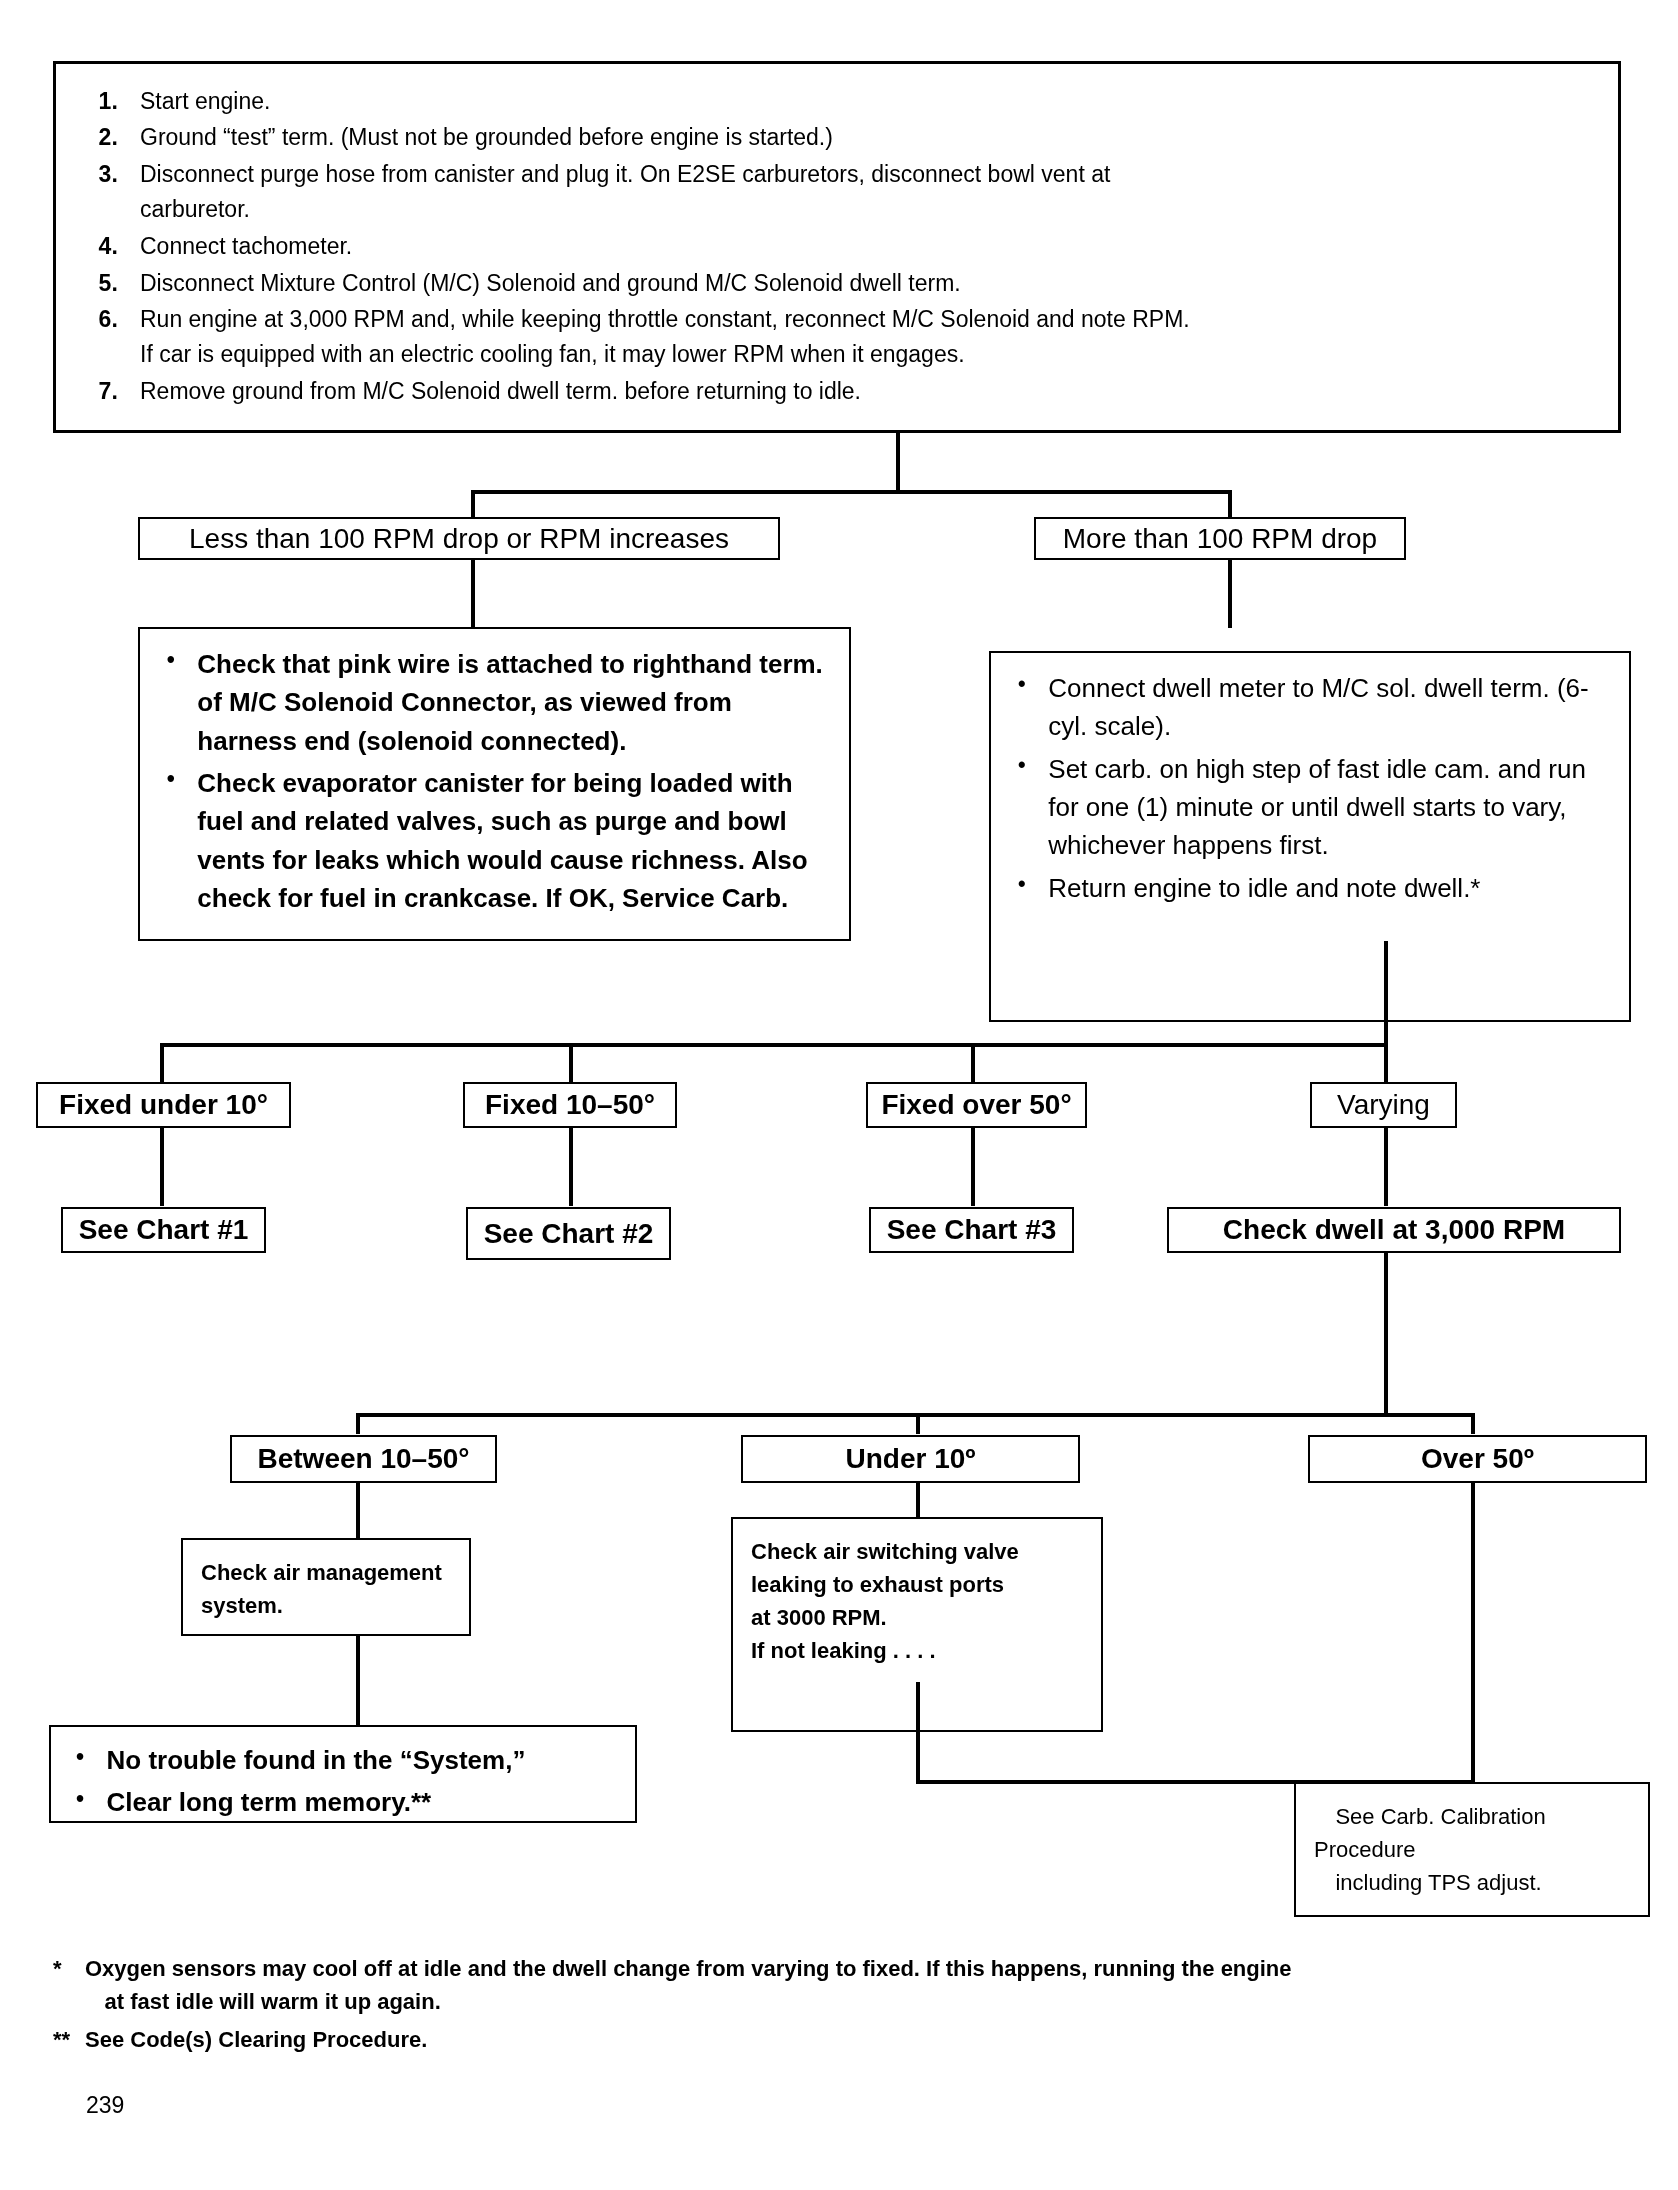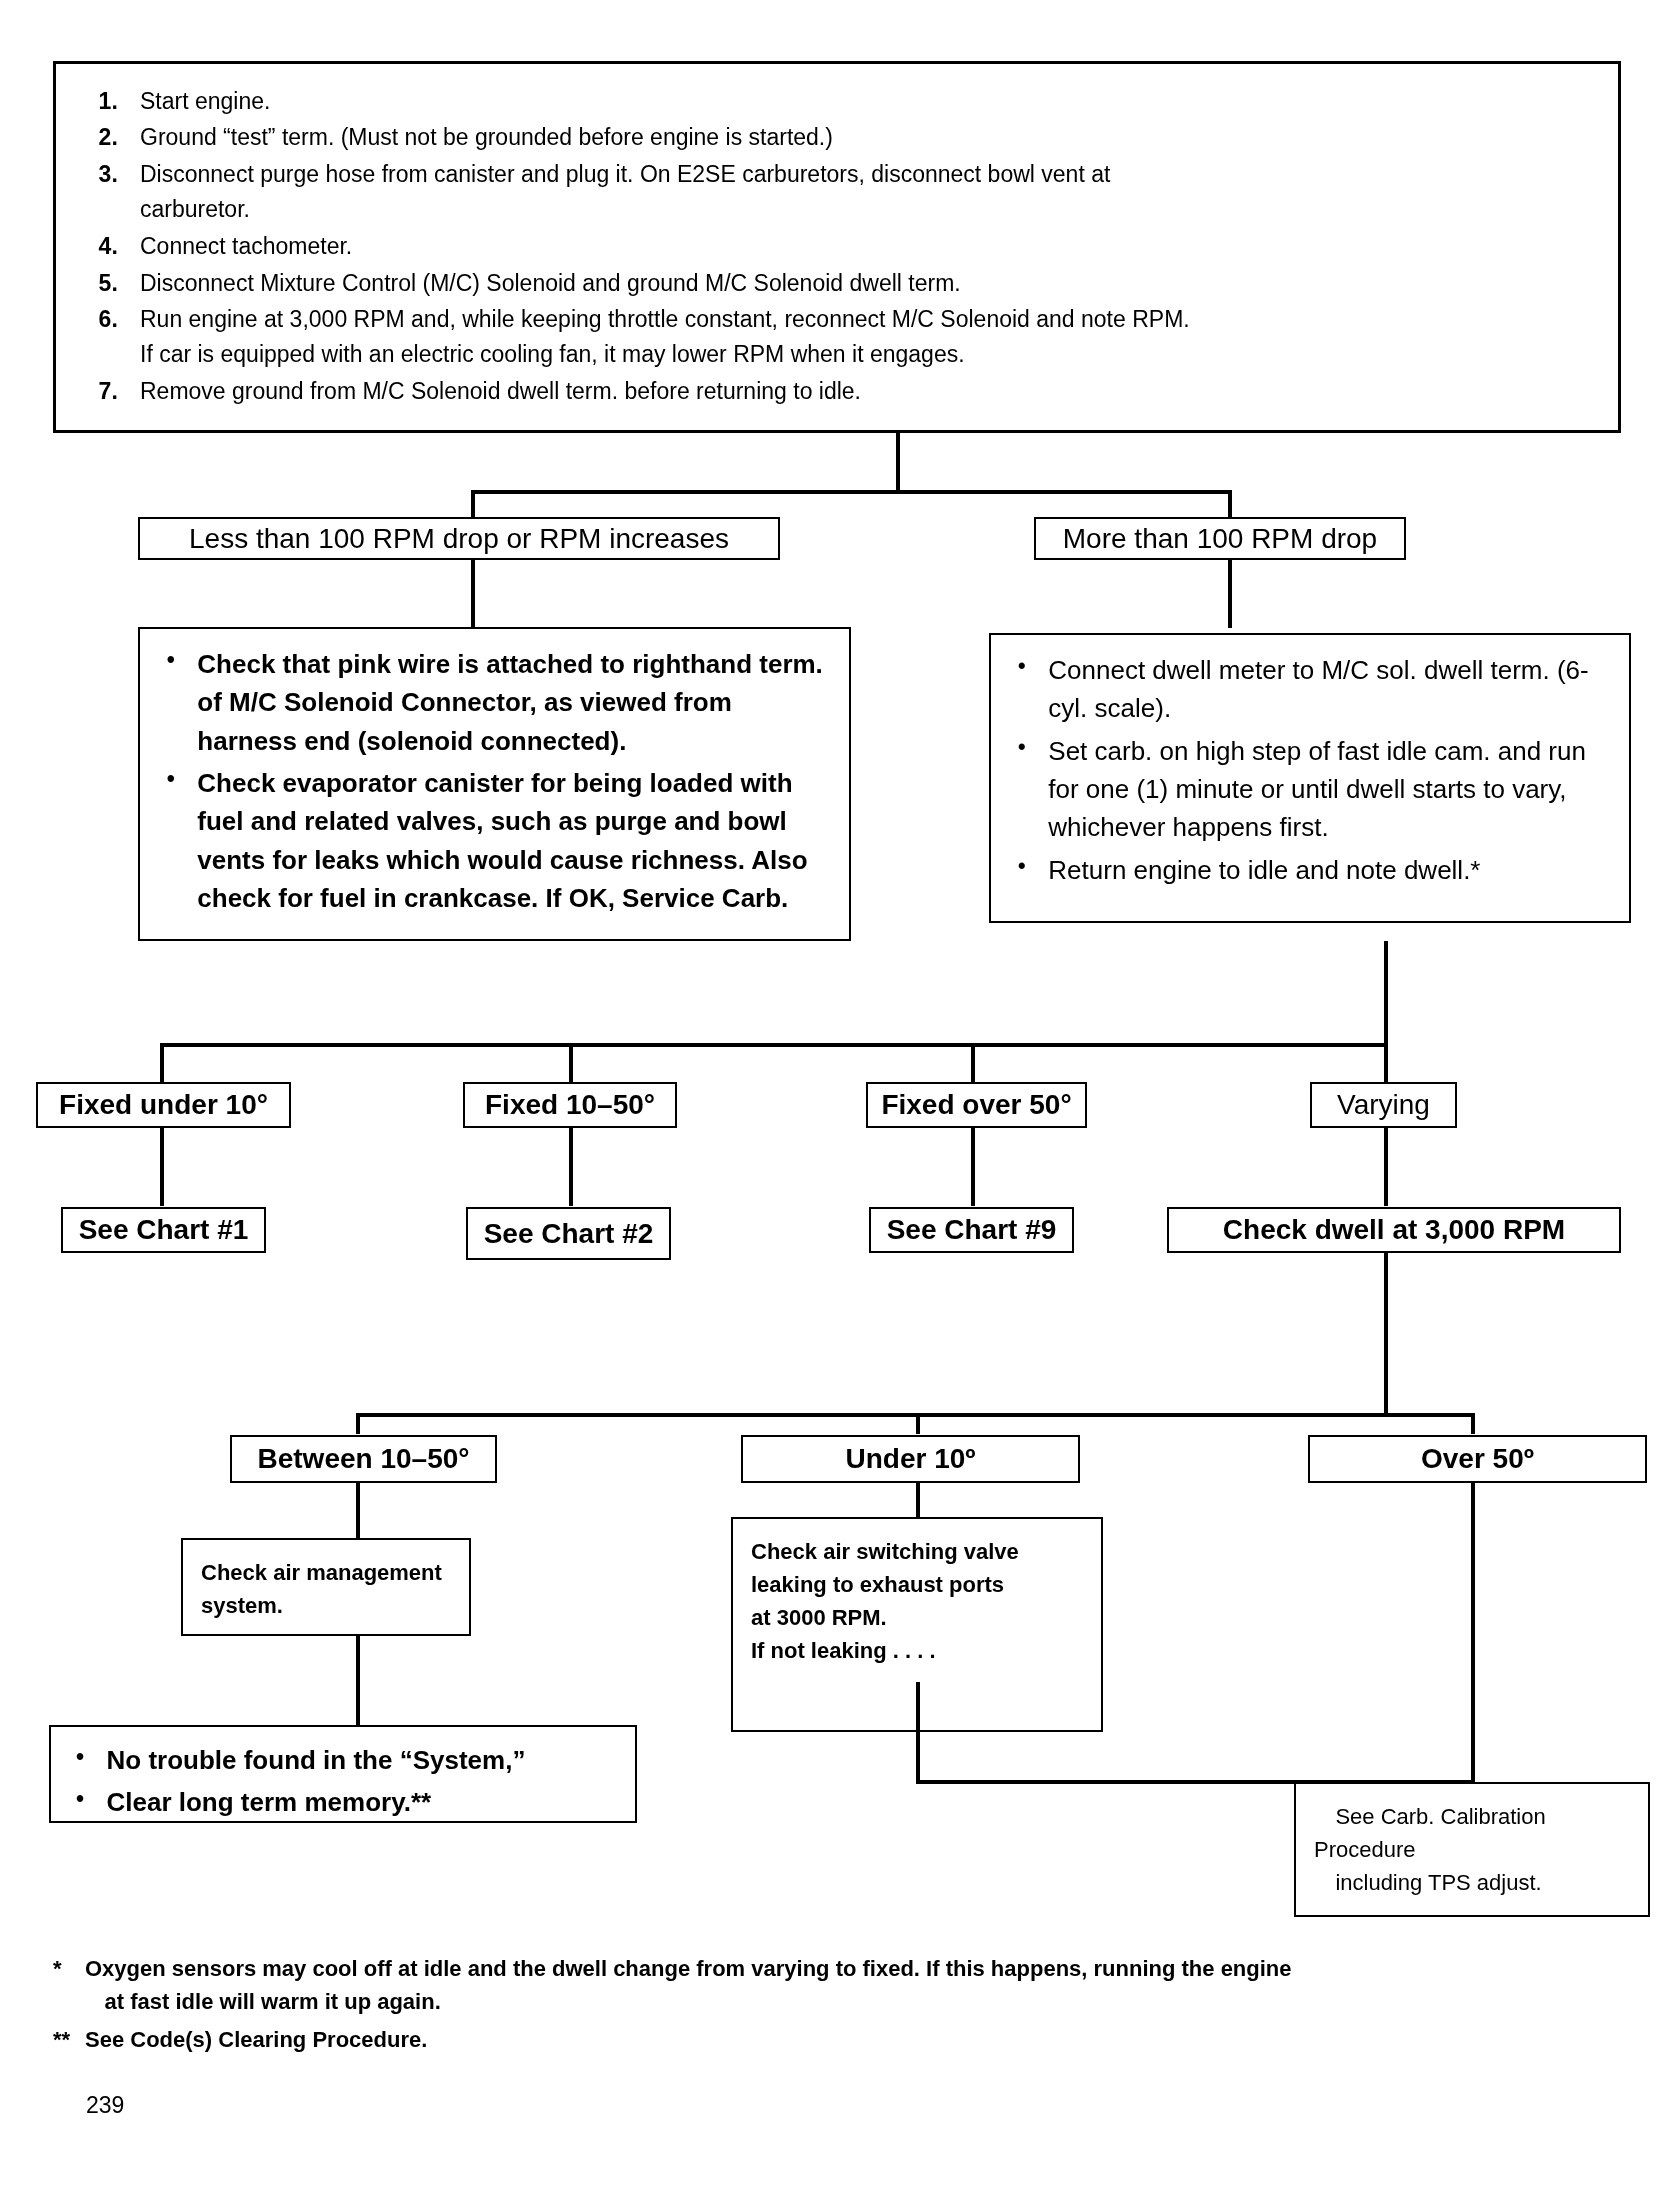--- a/index.html
+++ b/index.html
@@ -196,21 +196,21 @@
   <div class="ln vl" style="left:471px; top:560px; height:68px;"></div>
   <div class="ln vl" style="left:1228px; top:560px; height:68px;"></div>
 
   <div class="box pad" style="left:138px; top:627px; width:713px; height:314px;">
     <ul class="bullets">
       <li>Check that pink wire is attached to righthand term. of M/C Solenoid Connector, as viewed from harness end (solenoid connected).</li>
       <li>Check evaporator canister for being loaded with fuel and related valves, such as purge and bowl vents for leaks which would cause richness. Also check for fuel in crankcase. If OK, Service Carb.</li>
     </ul>
   </div>
 
-  <div class="box pad" style="left:989px; top:633px; width:642px; height:290px;">
+  <div class="box pad" style="left:989px; top:651px; width:642px; height:371px;">
     <ul class="bullets plainlist">
       <li>Connect dwell meter to M/C sol. dwell term. (6-cyl. scale).</li>
       <li>Set carb. on high step of fast idle cam. and run for one (1) minute or until dwell starts to vary, whichever happens first.</li>
       <li>Return engine to idle and note dwell.*</li>
     </ul>
   </div>
 
   <div class="ln vl" style="left:1384px; top:941px; height:102px;"></div>
   <div class="ln hl" style="left:160px; top:1043px; width:1227px;"></div>
 
@@ -237,21 +237,21 @@
   <div class="ln vl" style="left:971px; top:1128px; height:78px;"></div>
   <div class="ln vl" style="left:1384px; top:1128px; height:78px;"></div>
 
   <div class="label-box" style="left:61px; top:1207px; width:205px; height:46px;">
     <span>See Chart #1</span>
   </div>
   <div class="label-box" style="left:466px; top:1207px; width:205px; height:53px;">
     <span>See Chart #2</span>
   </div>
   <div class="label-box" style="left:869px; top:1207px; width:205px; height:46px;">
-    <span>See Chart #9</span>
+    <span>See Chart #3</span>
   </div>
   <div class="label-box" style="left:1167px; top:1207px; width:454px; height:46px;">
     <span>Check dwell at 3,000 RPM</span>
   </div>
 
   <div class="ln vl" style="left:1384px; top:1253px; height:160px;"></div>
   <div class="ln hl" style="left:356px; top:1413px; width:1118px;"></div>
   <div class="ln vl" style="left:356px; top:1413px; height:21.4px;"></div>
   <div class="ln vl" style="left:916px; top:1413px; height:21.4px;"></div>
   <div class="ln vl" style="left:1471px; top:1413px; height:21.4px;"></div>

